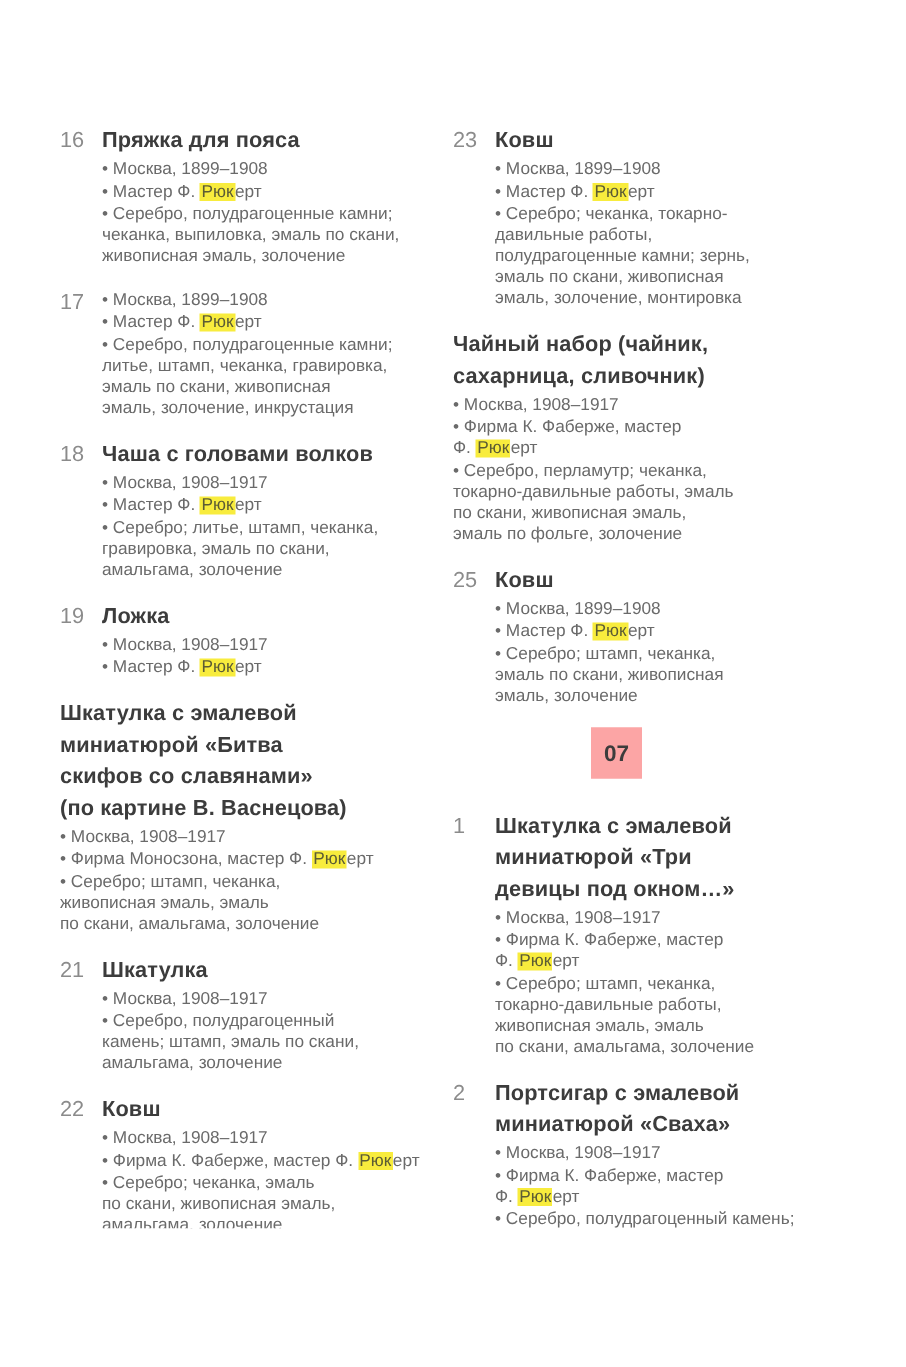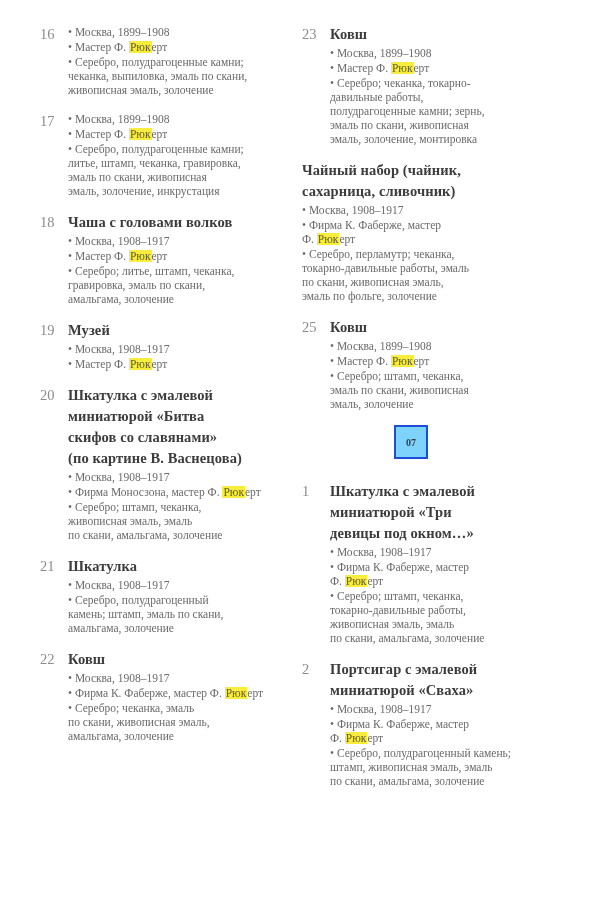--- a/index.html
+++ b/index.html
@@ -7,23 +7,22 @@
     padding: 0;
     background: #ffffff;
     font-family: "Liberation Sans", sans-serif;
   }
   .page {
     position: relative;
     width: 604px;
     height: 819px;
     background: #ffffff;
     box-sizing: border-box;
-    padding: 24px 0 0 40px;
+    padding: 84px 0 0 40px;
     overflow: hidden;
-    font-family: Liberation Serif, serif;
   }
   .columns { display: flex; }
   .col { width: 262px; flex: none; }
   .entry { display: flex; margin-bottom: 14px; }
   .num {
     width: 28px;
     flex: none;
     font-size: 14.5px;
     line-height: 21px;
     color: #8b8b8b;
@@ -48,29 +47,29 @@
   .detail::before { content: "• "; }
   mark.hl {
     background: var(--hl-color, #f8ec3d);
     color: #5c5c34;
     padding: 0 1px;
   }
   .section-box-wrap { margin: 6px 0 22px 0; padding-left: 92px; }
   .section-box {
     width: 34px;
     height: 34px;
-    border: 2px solid #1d4ed8;
+    border: 2px solid #fca5a5;
     box-sizing: border-box;
     display: flex;
     align-items: center;
     justify-content: center;
-    font-size: 10px;
+    font-size: 15px;
     font-weight: bold;
     color: #3c3c3c;
-    background: #7dd3fc;
+    background: #fca5a5;
   }
   .footer {
     position: absolute;
     left: 0;
     right: 0;
     top: 898px;
     height: 16px;
     font-size: 15px;
     color: #8f8f8f;
   }
@@ -79,20 +78,21 @@
 </style>
 </head>
 <body>
 
 <div class="page">
   <div class="columns">
     <div class="col" id="col-left">
   <div class="entry">
     <div class="num">16</div>
     <div class="entry-body">
+      <h3 class="title">Пряжка для пояса</h3>
       <p class="detail place">Москва, 1899–1908</p>
       <p class="detail maker"><span class="pre">Мастер Ф. </span><mark class="hl">Рюк</mark><span class="post">ерт</span></p>
       <p class="detail materials">Серебро, полудрагоценные камни;
 чеканка, выпиловка, эмаль по скани,
 живописная эмаль, золочение</p>
     </div>
   </div>
 
   <div class="entry">
     <div class="num">17</div>
@@ -114,28 +114,27 @@
       <p class="detail maker"><span class="pre">Мастер Ф. </span><mark class="hl">Рюк</mark><span class="post">ерт</span></p>
       <p class="detail materials">Серебро; литье, штамп, чеканка,
 гравировка, эмаль по скани,
 амальгама, золочение</p>
     </div>
   </div>
 
   <div class="entry">
     <div class="num">19</div>
     <div class="entry-body">
-      <h3 class="title">Музей</h3>
-      <p class="detail place">Москва, 1908–1917</p>
-      <p class="detail maker"><span class="pre">Мастер Ф. </span><mark class="hl">Рюк</mark><span class="post">ерт</span></p>
-    </div>
-  </div>
-
-  <div class="entry">
-    <div class="num">20</div>
+      <h3 class="title">Ложка</h3>
+      <p class="detail place">Москва, 1908–1917</p>
+      <p class="detail maker"><span class="pre">Мастер Ф. </span><mark class="hl">Рюк</mark><span class="post">ерт</span></p>
+    </div>
+  </div>
+
+  <div class="entry">
     <div class="entry-body">
       <h3 class="title">Шкатулка с эмалевой
 миниатюрой «Битва
 скифов со славянами»
 (по картине В. Васнецова)</h3>
       <p class="detail place">Москва, 1908–1917</p>
       <p class="detail maker"><span class="pre">Фирма Моносзона, мастер Ф. </span><mark class="hl">Рюк</mark><span class="post">ерт</span></p>
       <p class="detail materials">Серебро; штамп, чеканка,
 живописная эмаль, эмаль
 по скани, амальгама, золочение</p>

